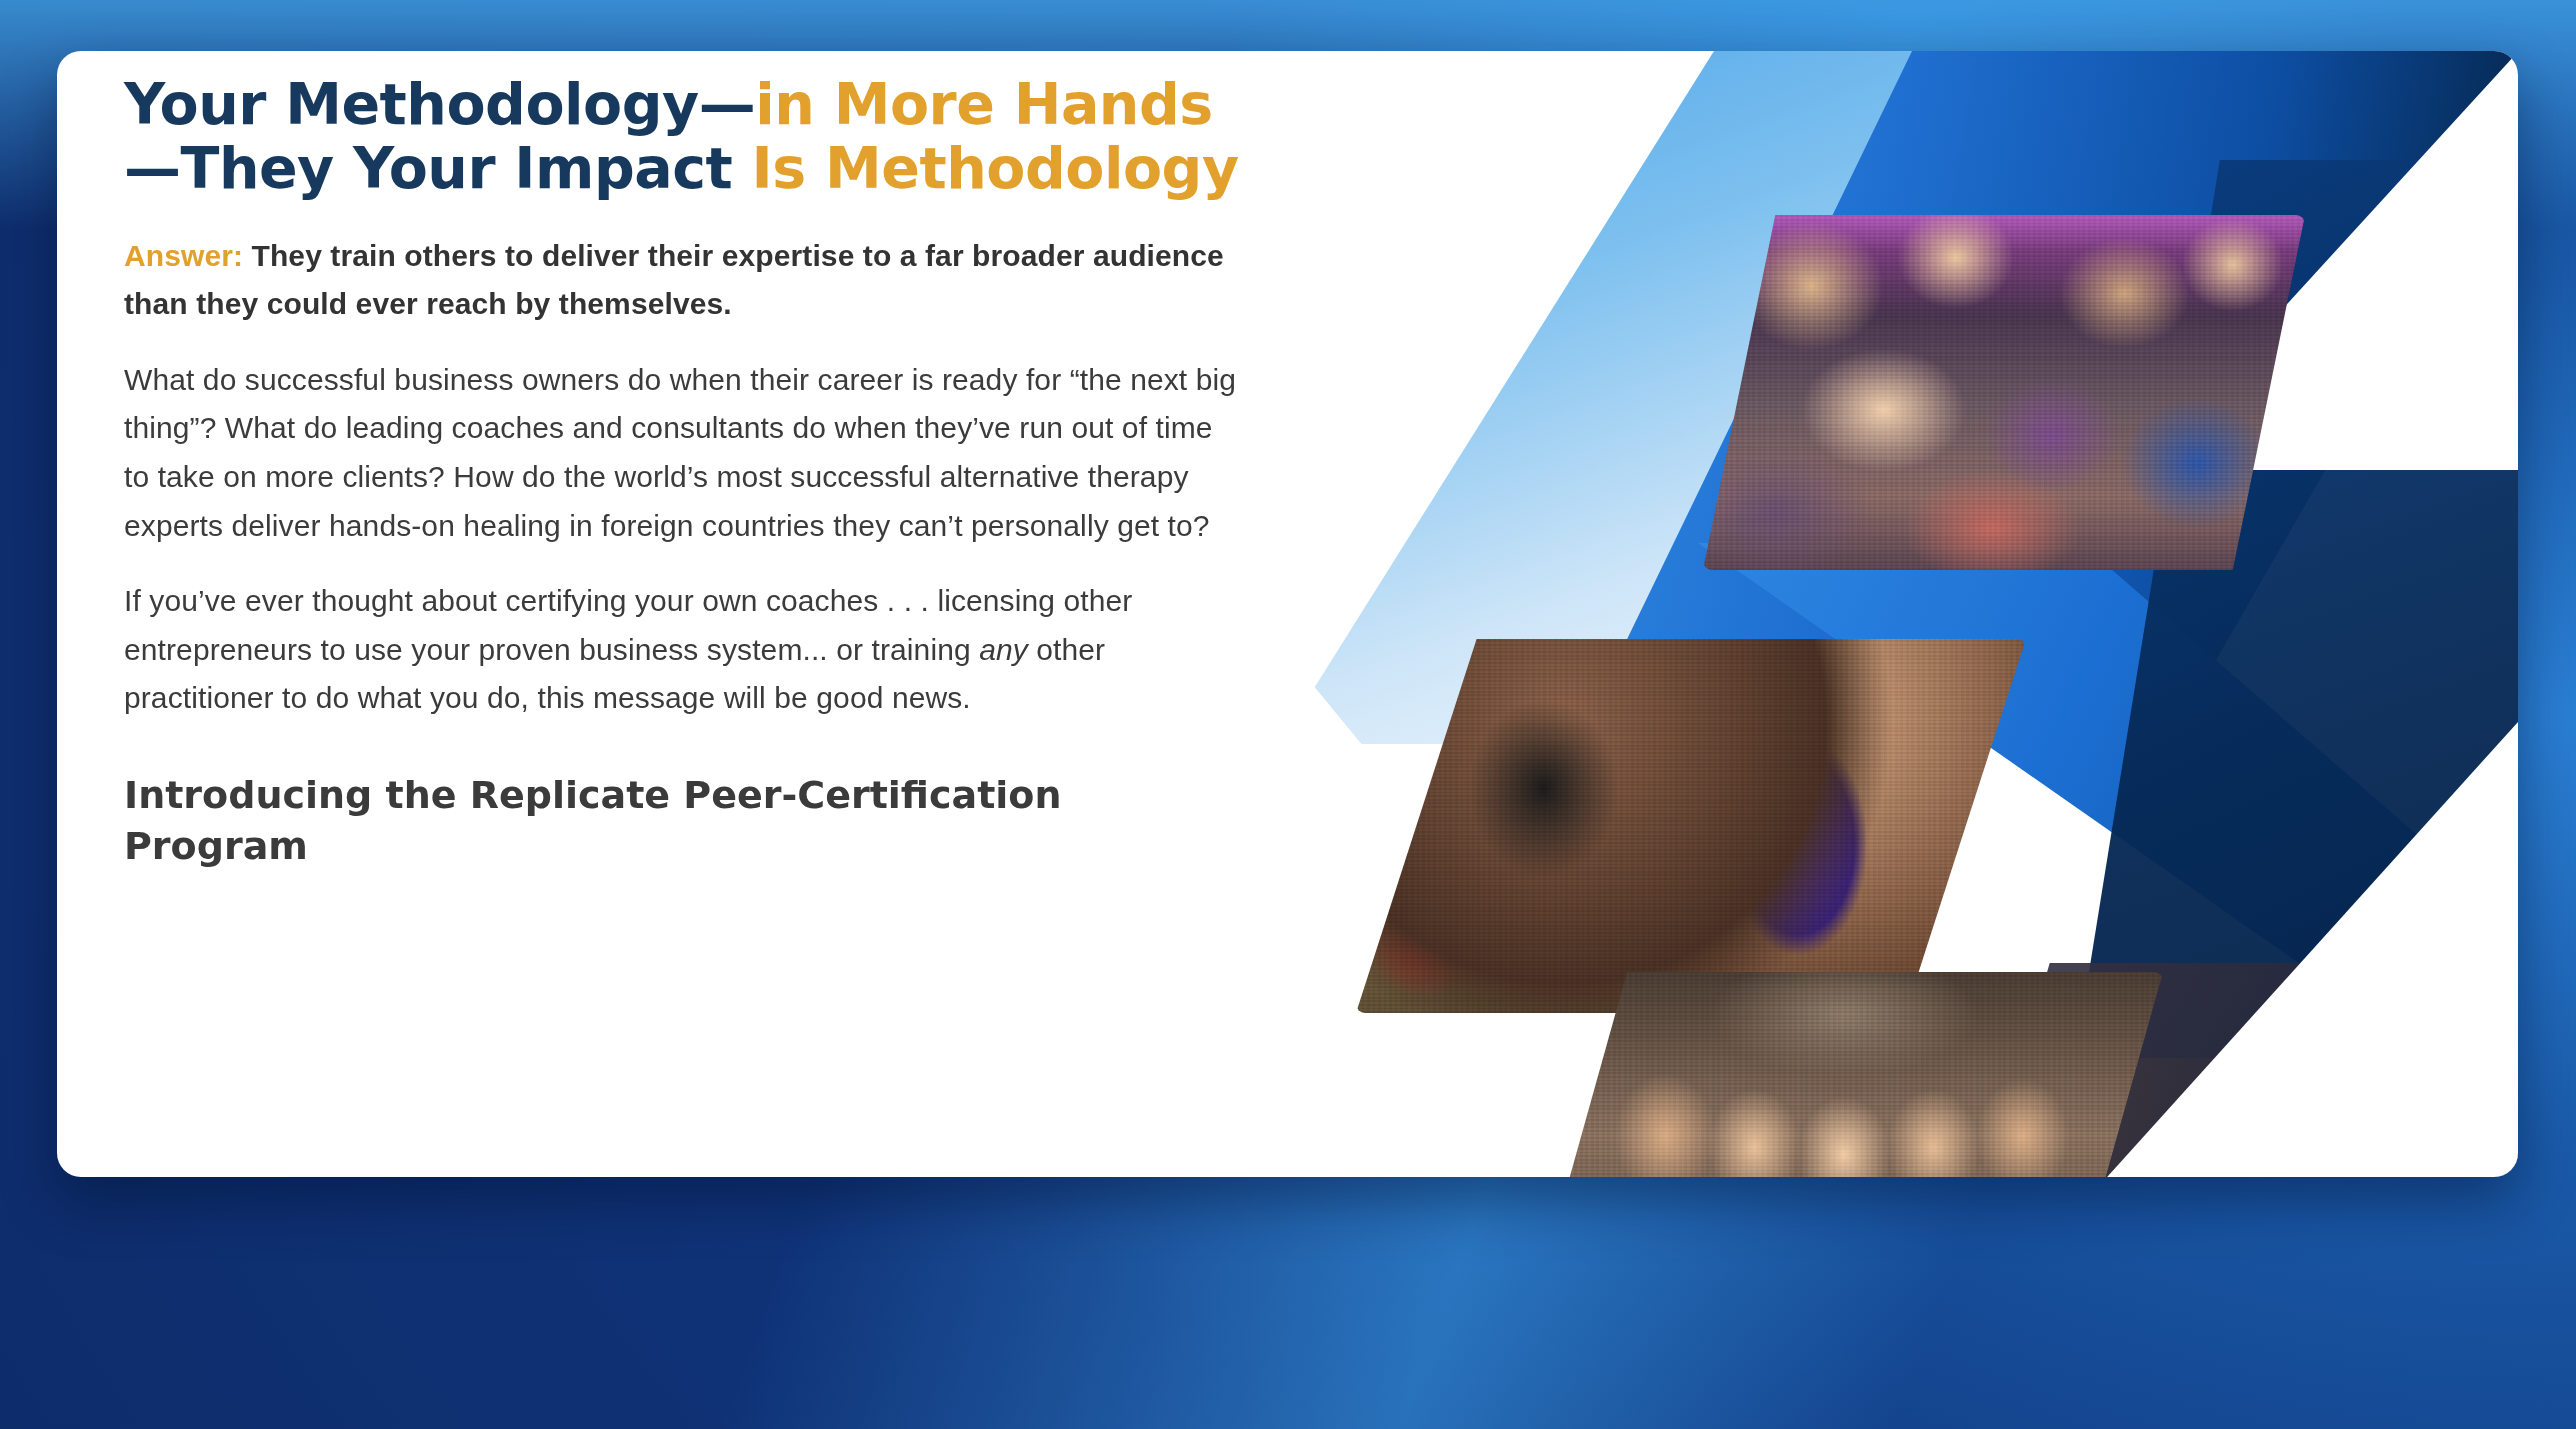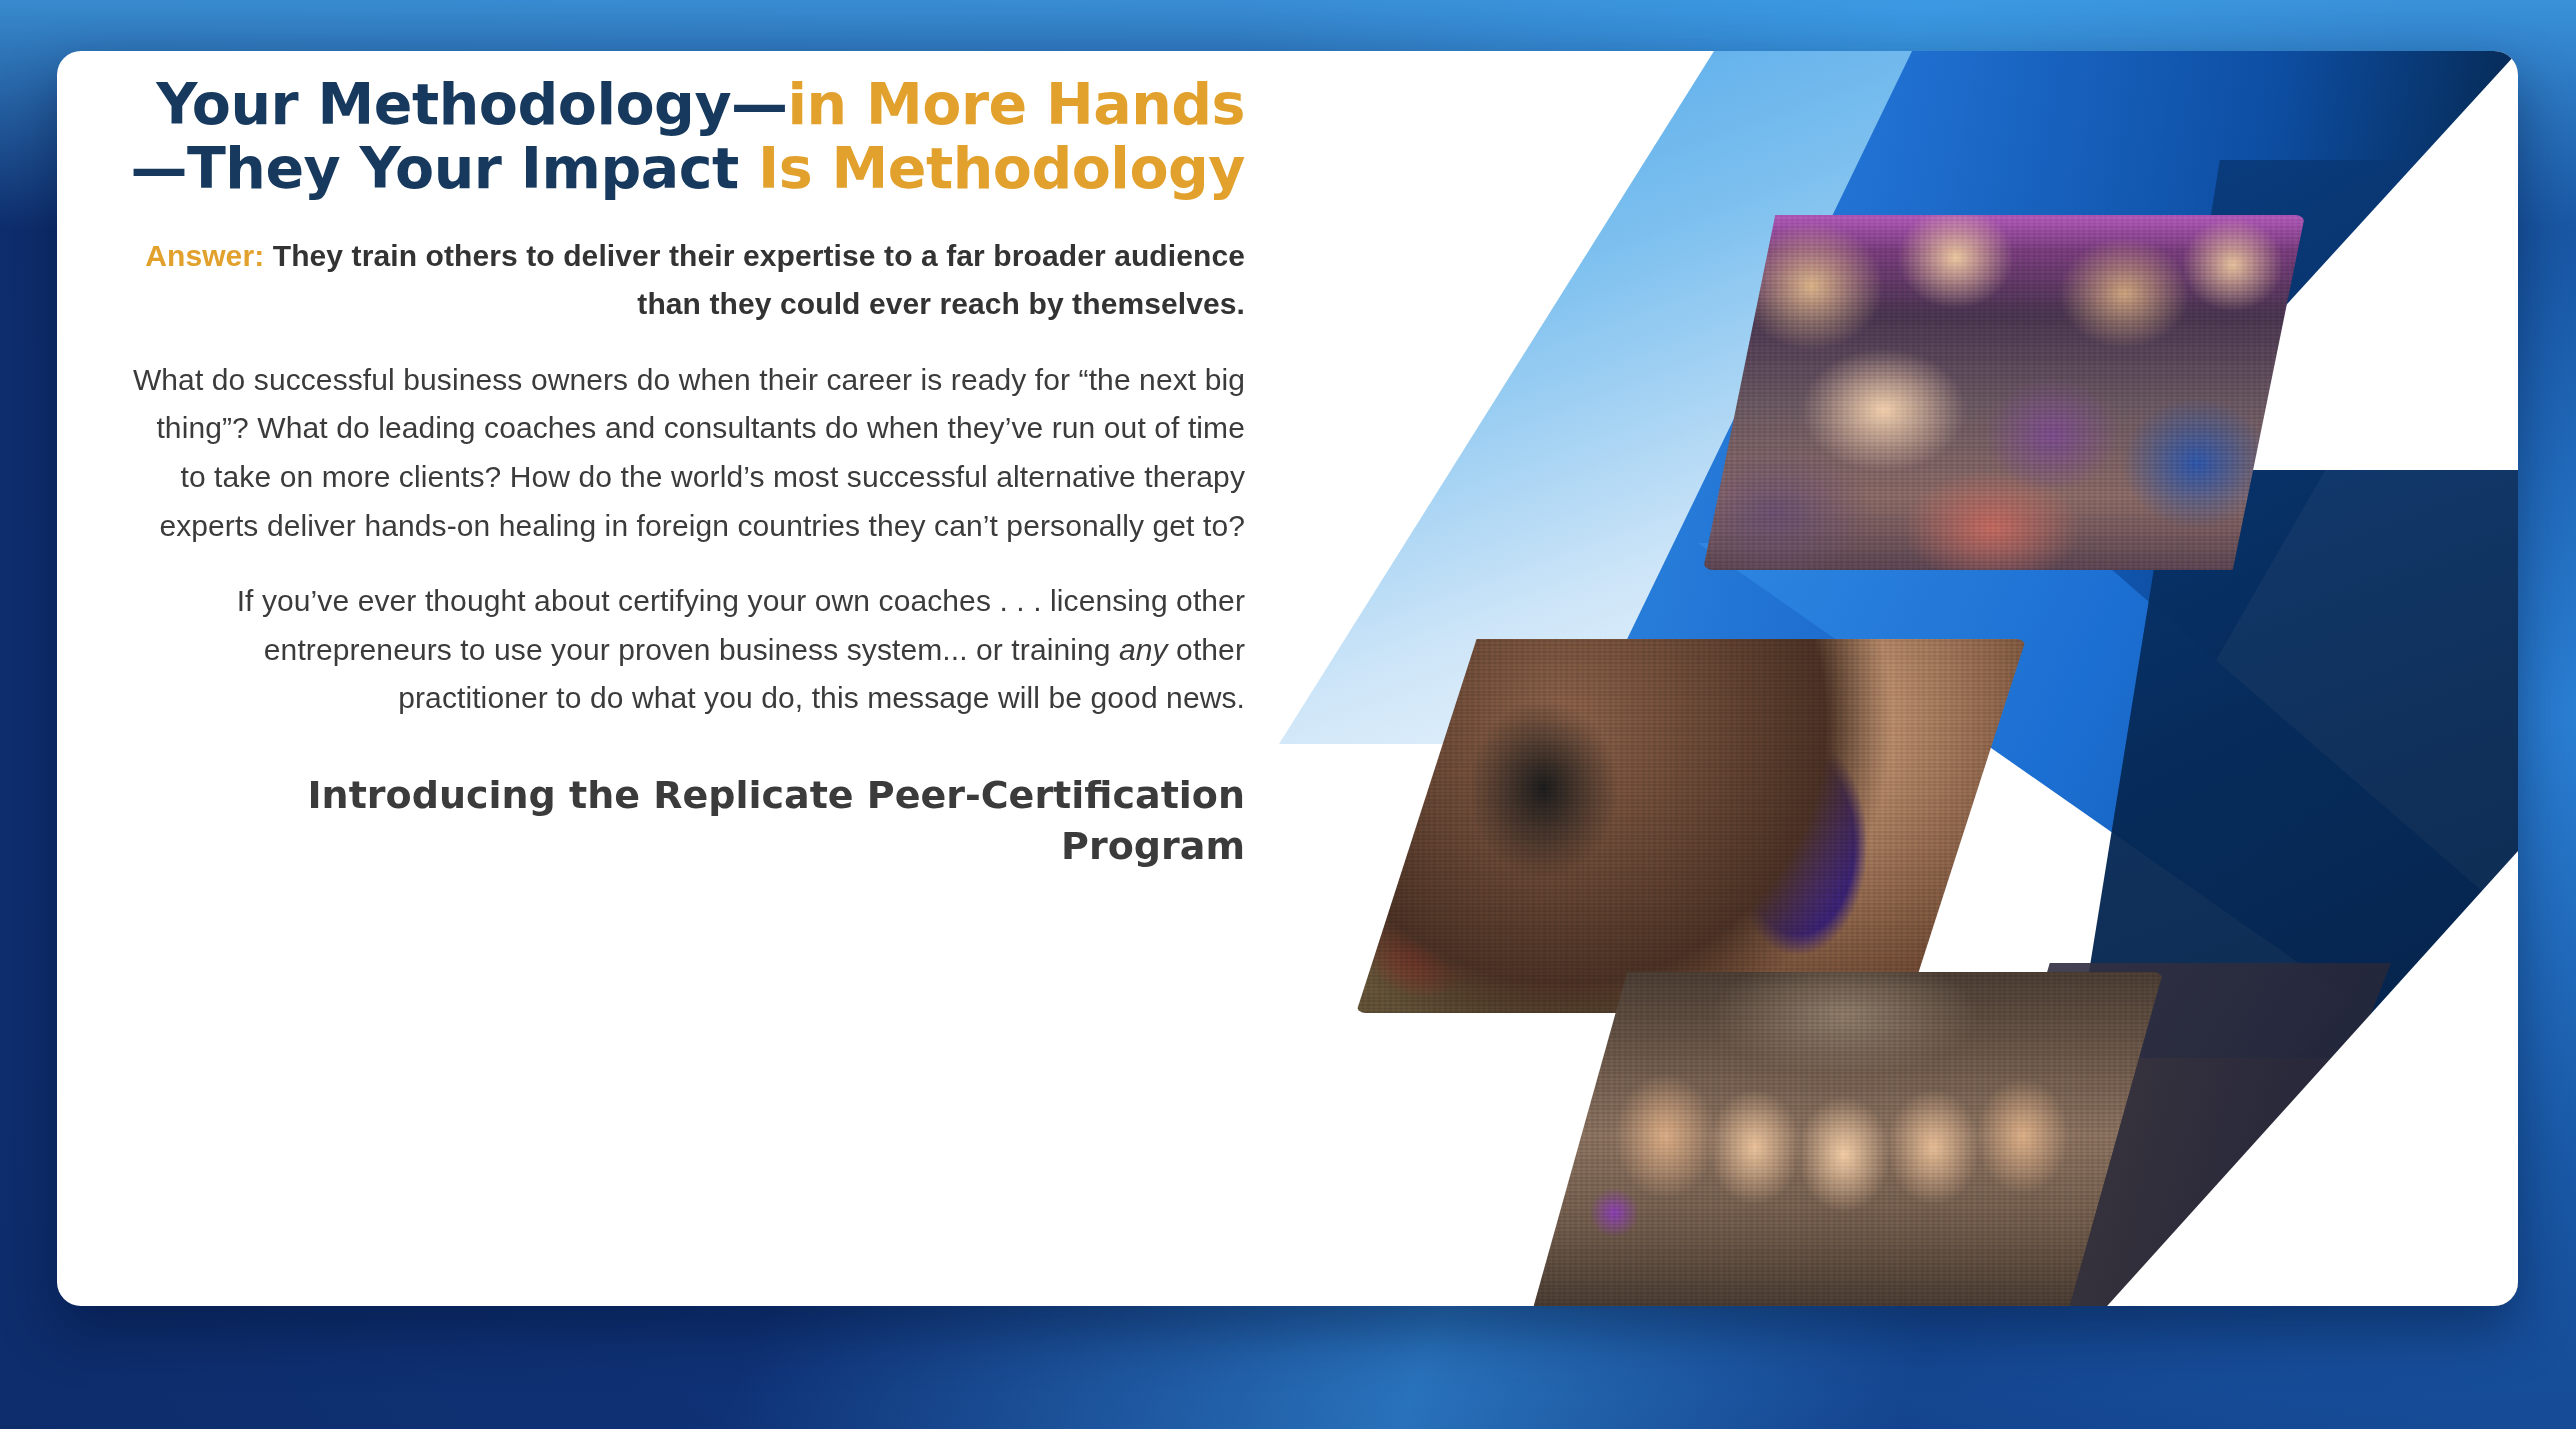--- a/index.html
+++ b/index.html
@@ -16,26 +16,25 @@
     background:
       linear-gradient(110deg, rgba(28,64,140,0) 0%, rgba(30,120,210,0.0) 40%, rgba(60,160,235,0.55) 62%, rgba(30,110,200,0.0) 78%),
       linear-gradient(180deg, rgba(70,170,240,0.75) 0%, rgba(70,170,240,0) 16%);
     pointer-events:none;
   }
 
   
   .card{
     position:absolute;
     left:57px;top:51px;
-    width:2461px;height:1255px;
+    width:2461px;height:1126px;
     background:#ffffff;
     border-radius:24px;
     overflow:hidden;
     box-shadow:0 24px 55px rgba(2,16,48,.45);
-    text-align:right;
   }
 
   
   .text-col{
     position:absolute;left:67px;top:22px;width:1121px;
   }
   .headline{
     font-size:57px;line-height:1.12;font-weight:700;
     color:#17395d;letter-spacing:-0.5px;
     margin:0 0 31px 0;

